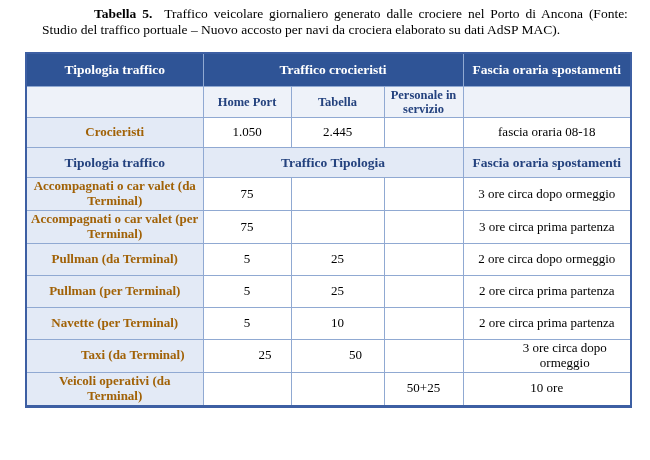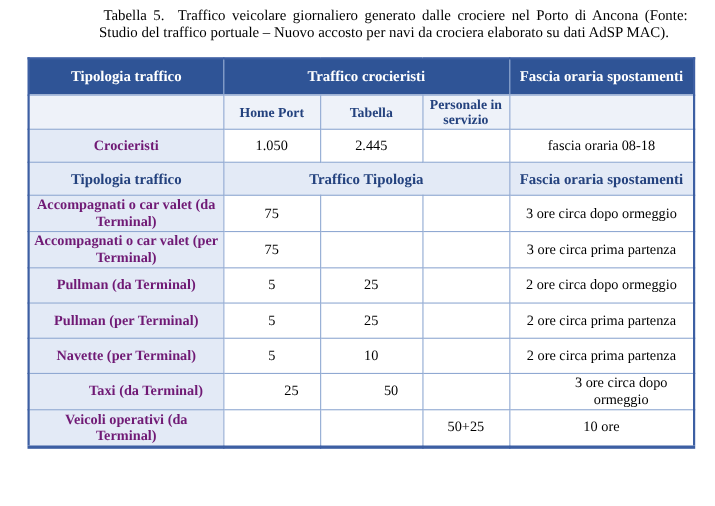--- a/index.html
+++ b/index.html
@@ -6,22 +6,22 @@
   html, body { width: 650px; height: 460px; background: #ffffff; overflow: hidden; }
   body { font-family: "Liberation Serif", serif; color: #000000; position: relative; }
 
   .caption {
     position: absolute;
     left: 42px; top: 6px; width: 570px;
     font-size: 13.5px; line-height: 1.22;
     color: #000000;
   }
   .caption .cap-line1 { display: block; text-indent: 52px; word-spacing: 2.5px; white-space: nowrap; }
-  .caption .cap-label { font-weight: normal; margin-right: 12px; }
-  .caption .cap-line2 { display: block; margin-left: 48px; }
+  .caption .cap-label { font-weight: bold; margin-right: 12px; }
+  .caption .cap-line2 { display: block; }
 
   table.doc-table {
     position: absolute;
     left: 25px; top: 52px;
     width: 605px;
     border-collapse: collapse;
     table-layout: fixed;
     border: 2px solid #3d5fa3;
     border-bottom-width: 3px;
   }
@@ -50,21 +50,21 @@
   }
   tr.midhdr td {
     background: #e3eaf6;
     color: #24427e;
     font-weight: bold;
     font-size: 13.5px;
     height: 30px;
   }
   td.rowlabel {
     background: #e3eaf6;
-    color: #701a75;
+    color: #a16207;
     font-weight: bold;
     text-align: center;
   }
   tr.datarow td { height: 32px; }
   tr.r-croc td { height: 30px; }
   tr.r-short td { height: 30px; padding-left: 40px; }
 </style>
 </head>
 <body>
 

